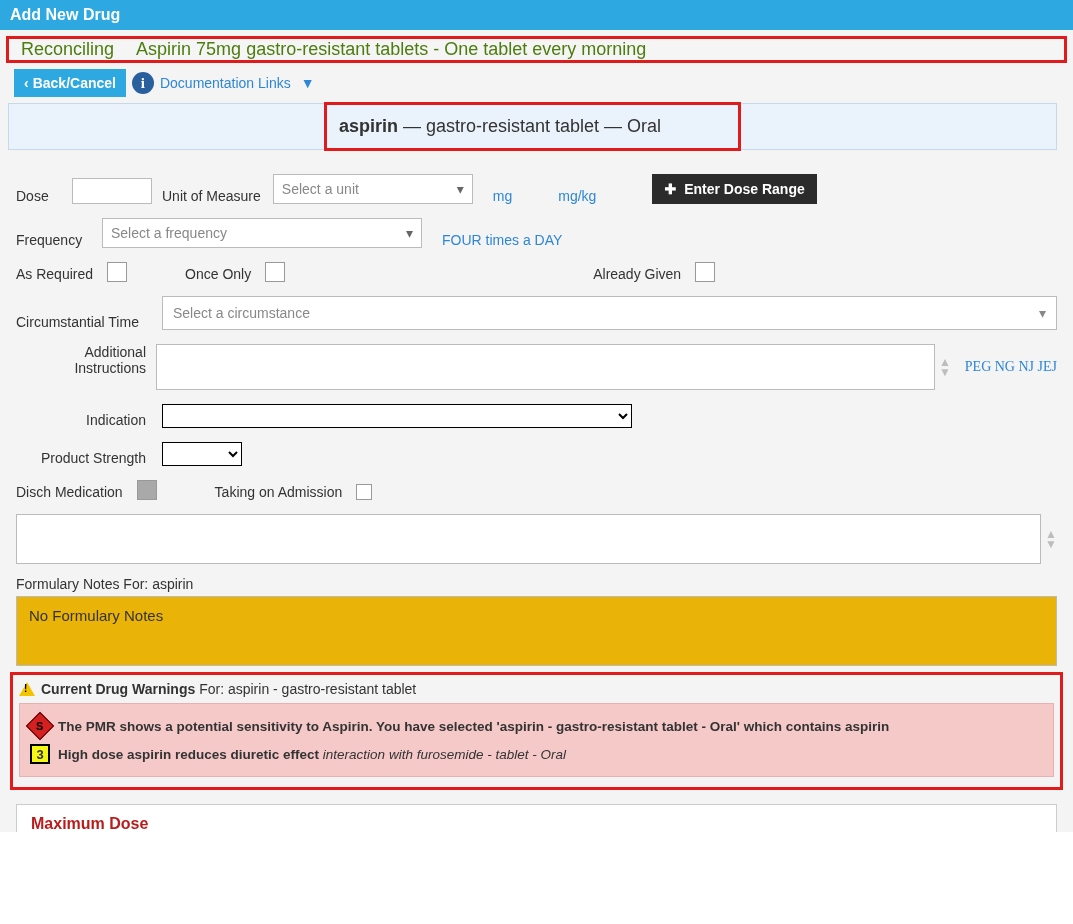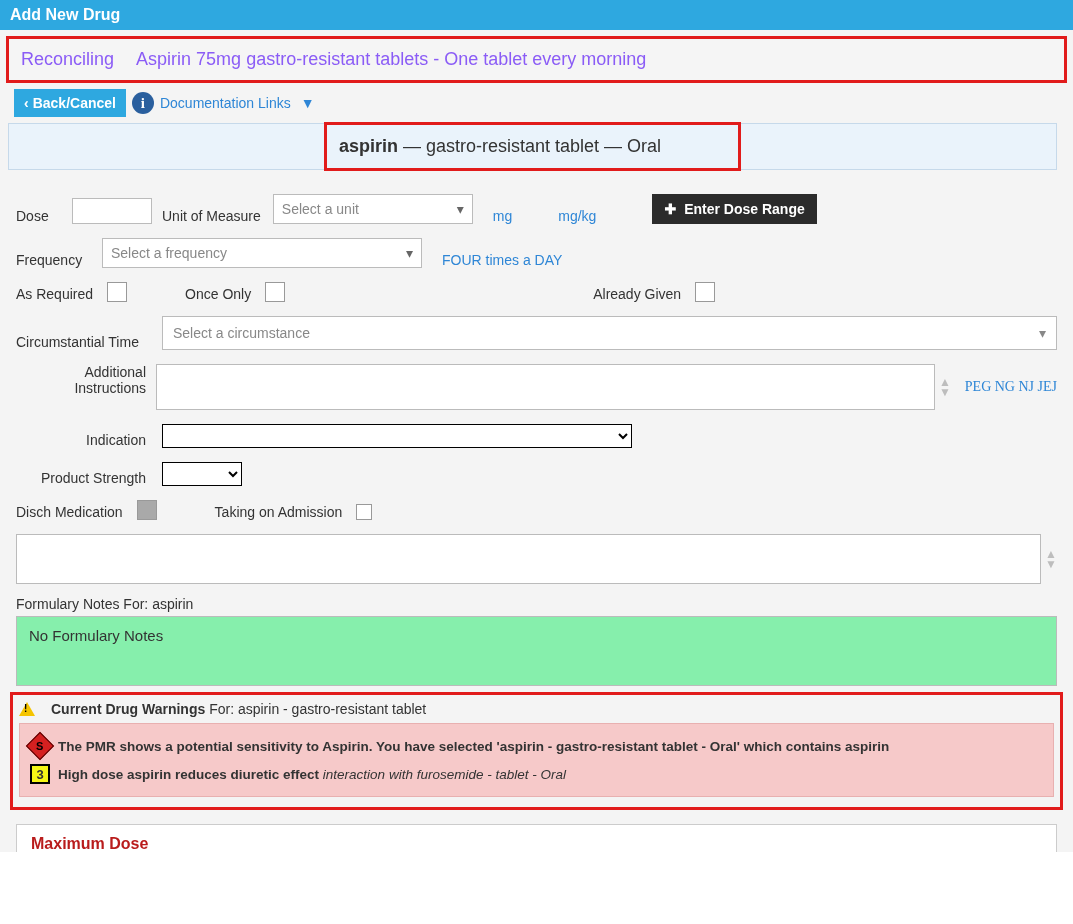--- a/index.html
+++ b/index.html
@@ -16,23 +16,23 @@
     color: #fff;
     font-weight: bold;
     font-size: 16px;
     padding: 6px 10px;
   }
   .content { padding: 6px 6px 0 6px; background: #f4f4f4; }
 
   .red-box { border: 3px solid #e11b1b; }
   .reconciling-row {
     background: #f5f5f5;
-    padding: 10px 12px;
+    padding: 0 12px;
     font-size: 18px;
-    color: #8b5cf6;
+    color: #4d7c0f;
   }
   .reconciling-row .lbl { margin-right: 18px; }
 
   .toolbar { padding: 6px 0 6px 8px; display:flex; align-items:center; gap:6px;}
   .btn-back {
     background: #2ea8e0;
     color: #fff;
     font-weight: bold;
     border: none;
     padding: 6px 10px;
@@ -96,26 +96,26 @@
     border:1px solid #bbb; background:#fff; height:34px;
     display:flex; align-items:center; justify-content:space-between;
     padding:0 10px; color:#888; font-size:14px; cursor:pointer;
     flex:1;
   }
   .native-select {
     border:1px solid #000; height:24px; background:#fff; font-size:14px;
   }
   .section-label { color:#333; font-size:14px; margin:6px 0 4px 0; }
   .notes-box {
-    border:1px solid #bbb; background:#86efac; padding:10px 12px; min-height:70px;
+    border:1px solid #bbb; background:#eab308; padding:10px 12px; min-height:70px;
     font-size:15px; color:#333;
   }
 
   .warnings-wrapper { margin: 8px 4px 0 4px; padding:6px 6px 10px 6px;}
-  .warn-header { display:flex; align-items:center; gap:16px; font-size:14px; color:#333; margin-bottom:6px;}
+  .warn-header { display:flex; align-items:center; gap:6px; font-size:14px; color:#333; margin-bottom:6px;}
   .warn-triangle {
     width:0;height:0;border-left:8px solid transparent;border-right:8px solid transparent;
     border-bottom:14px solid #f5c400; position:relative; display:inline-block;
   }
   .warn-triangle::after{
     content:"!"; position:absolute; left:-3px; top:1px; font-size:10px; font-weight:bold; color:#000;
   }
   .warn-body {
     background:#f6c9c9; border:1px solid #e8b0b0; padding:8px 10px;
   }

